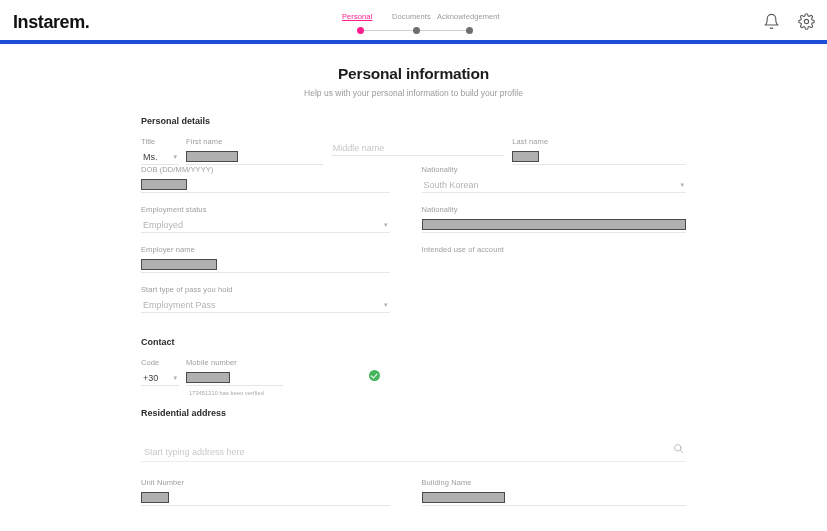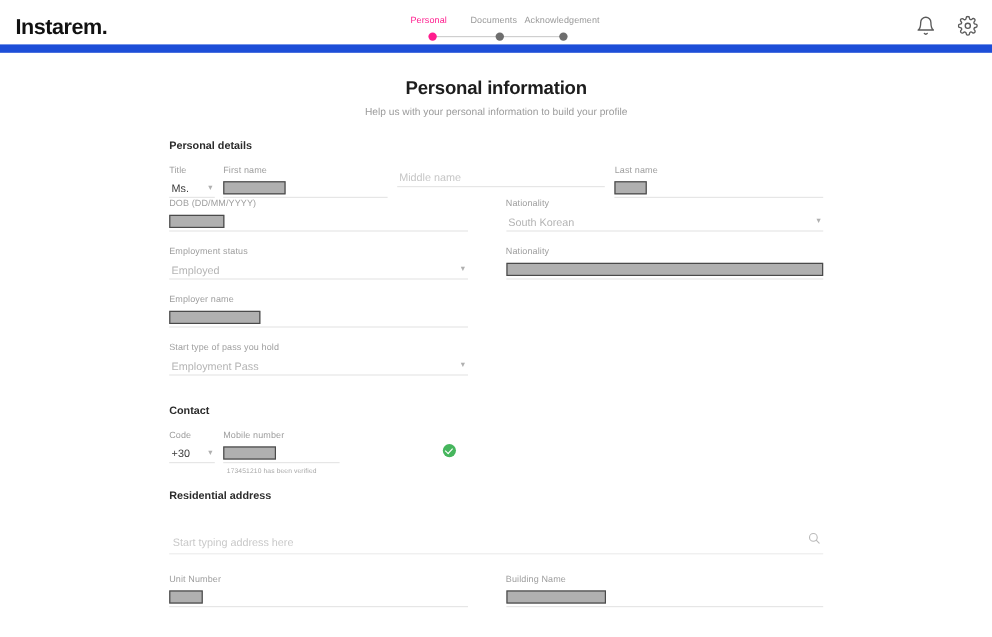--- a/index.html
+++ b/index.html
@@ -9,21 +9,21 @@
     font-family: "Liberation Sans", sans-serif;
     overflow: hidden;
     color: #2b2b2b;
   }
 
   
   .topbar {
     position: relative;
     height: 44px;
     background: #ffffff;
-    border-bottom: 7px solid #1d4ed8;
+    border-bottom: 4px solid #1d4ed8;
     display: flex;
     align-items: center;
   }
   .logo {
     position: absolute; left: 13px; top: 12px;
     font-size: 18px; font-weight: 700; letter-spacing: -0.4px;
     color: #111111;
   }
 
   
@@ -38,21 +38,21 @@
     font-size: 7.5px;
     line-height: 10px;
     color: #9a9a9a;
     letter-spacing: 0.1px;
     height: 11px;
   }
   .step-labels .sl { position: absolute; white-space: nowrap; }
   .sl-0 { left: 0px; }
   .sl-1 { left: 50px; }
   .sl-2 { left: 95px; }
-  .sl.active { color: #ff1d8e; }
+  .sl.active { color: #ff1d8e; text-decoration: underline; }
   .step-track {
     position: absolute;
     left: 16px; top: 18px;
     width: 110px; height: 1px;
     background: #cfcfcf;
   }
   .dot {
     position: absolute;
     width: 7px; height: 7px;
     border-radius: 50%;
@@ -341,20 +341,21 @@
     <div class="col-half">
       <div class="field">
         <span class="flabel">Employer name</span>
         <div class="fline">
           <span class="redact w-employer"></span>
         </div>
       </div>
     </div>
     <div class="col-half right">
       <div class="field nopad">
+        <span class="flabel">Intended use of account</span>
       </div>
     </div>
   </div>
 
   <div class="row">
     <div class="col-half">
       <div class="field">
         <span class="flabel">Start type of pass you hold</span>
         <div class="fline">
           <span class="fval grayish">Employment Pass</span>

